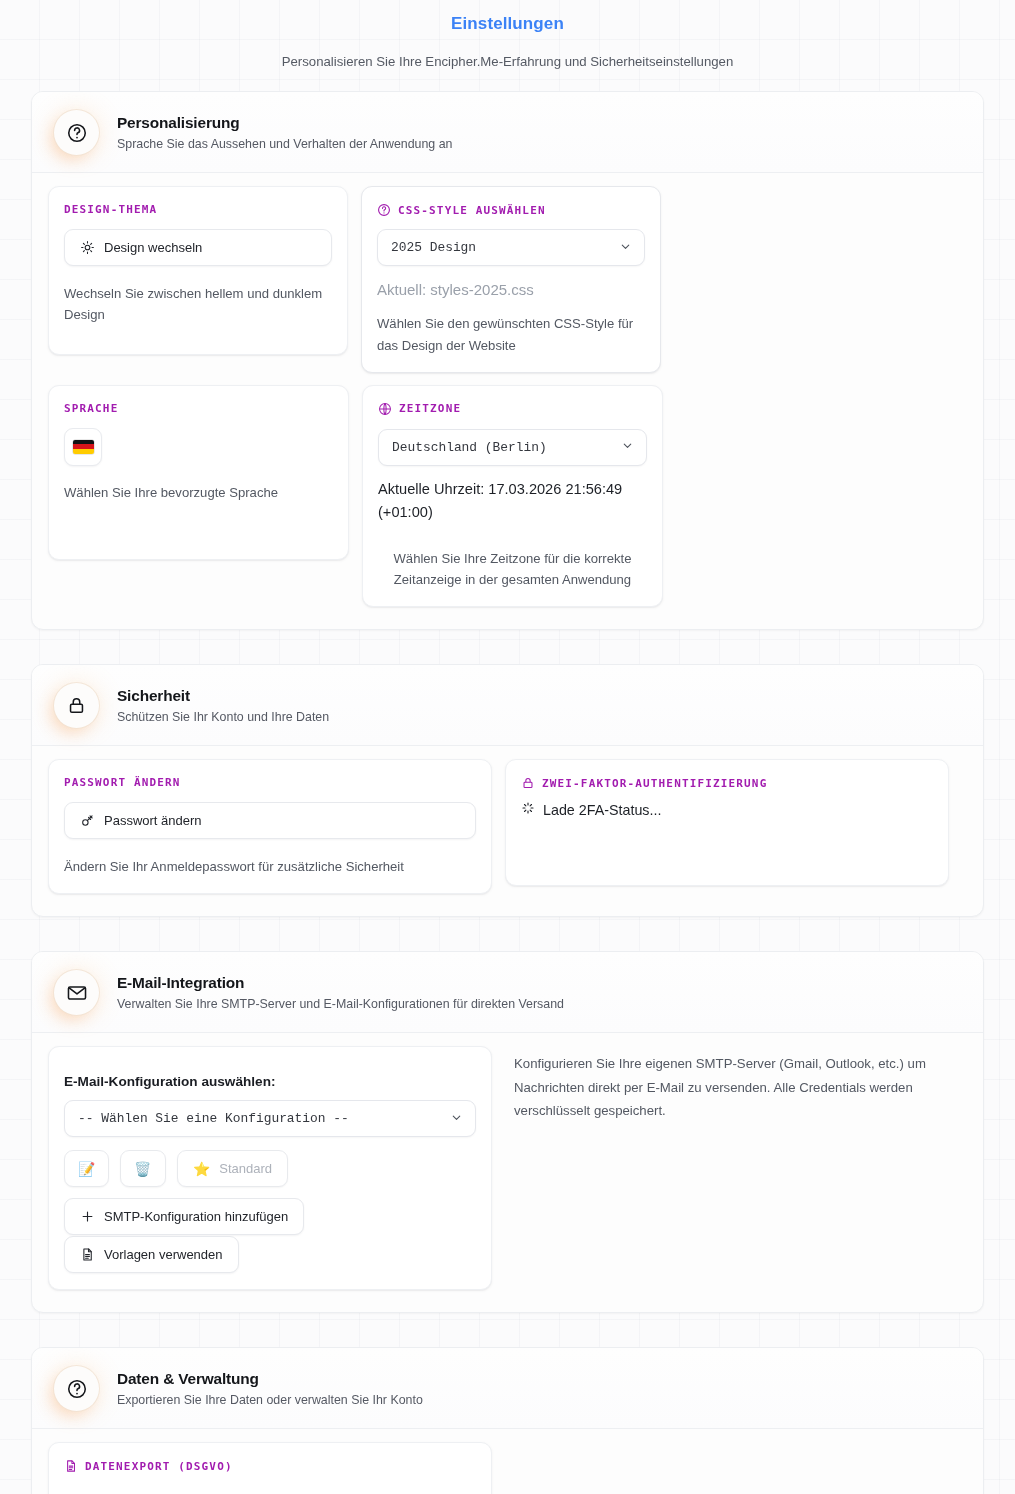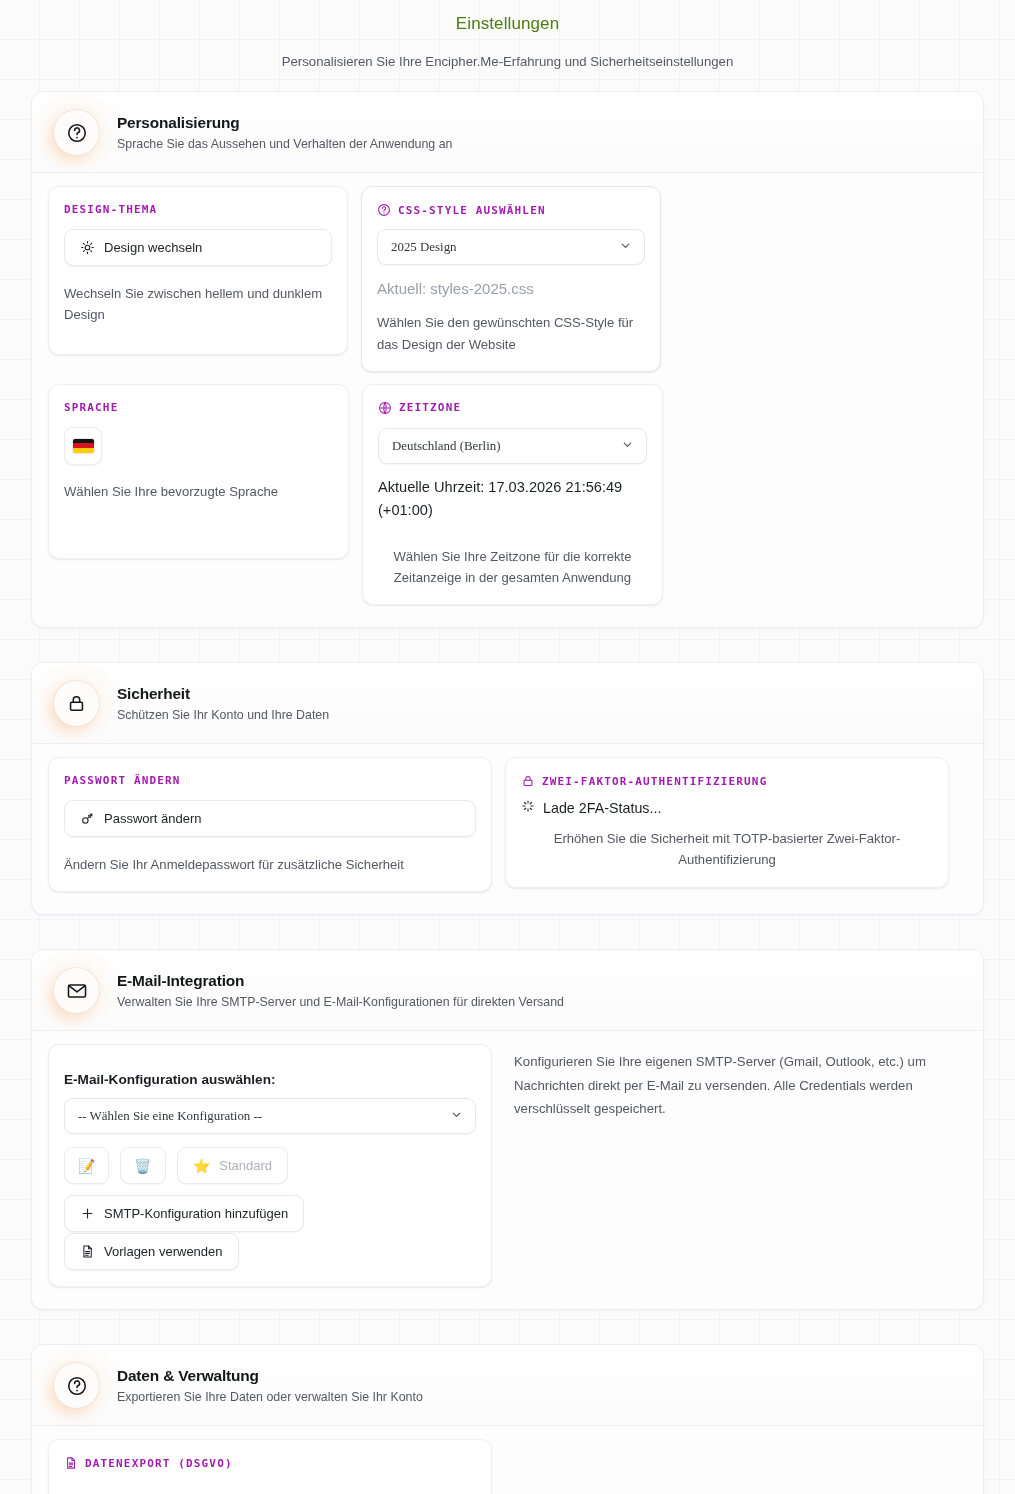--- a/index.html
+++ b/index.html
@@ -22,23 +22,23 @@
     overflow: hidden;
   }
 
   
   .page-head {
     text-align: center;
     padding: 14px 0 22px;
   }
   .page-title {
     font-size: 17px;
-    font-weight: normal;
+    font-weight: bold;
     letter-spacing: .1px;
-    color: #4d7c0f;
+    color: #3b82f6;
   }
   .page-sub {
     margin-top: 20px;
     font-size: 13.2px;
     color: #555a64;
   }
 
   
   .section {
     width: 953px;
@@ -147,21 +147,21 @@
     border: 1px solid #e5e7ec;
     border-radius: 9px;
     box-shadow: 0 1px 2px rgba(20,22,30,.04);
   }
   .select select {
     appearance: none;
     -webkit-appearance: none;
     width: 100%;
     border: 0;
     background: transparent;
-    font-family: Liberation Serif, serif;
+    font-family: Liberation Mono, monospace;
     font-size: 12.9px;
     color: #34373e;
     padding: 10px 34px 10px 13px;
     border-radius: 9px;
     outline: none;
     cursor: pointer;
   }
   .select .chev {
     position: absolute;
     right: 12px; top: 50%;
@@ -392,21 +392,20 @@
         <span>ZWEI-FAKTOR-AUTHENTIFIZIERUNG</span>
       </div>
       <div class="status">
         <span class="b-ico">
           <svg width="14" height="14" viewBox="0 0 24 24" fill="none" stroke="currentColor" stroke-width="1.9" stroke-linecap="round">
             <path d="M12 3.4v3.4M12 17.2v3.4M3.4 12h3.4M17.2 12h3.4M6 6l2.4 2.4M15.6 15.6L18 18M18 6l-2.4 2.4M8.4 15.6L6 18"></path>
           </svg>
         </span>
         <span>Lade 2FA-Status...</span>
       </div>
-      <div class="card-note">Erhöhen Sie die Sicherheit mit TOTP-basierter Zwei-Faktor-Authentifizierung</div>
     </div>
 
   </div>
 </div>
 
 <div class="section">
   <div class="section-head">
     <div class="sec-icon">
       <svg width="22" height="22" viewBox="0 0 24 24" fill="none" stroke="currentColor" stroke-width="1.7" stroke-linejoin="round">
         <rect x="2.7" y="5.4" width="18.6" height="13.2" rx="1.6"></rect>

